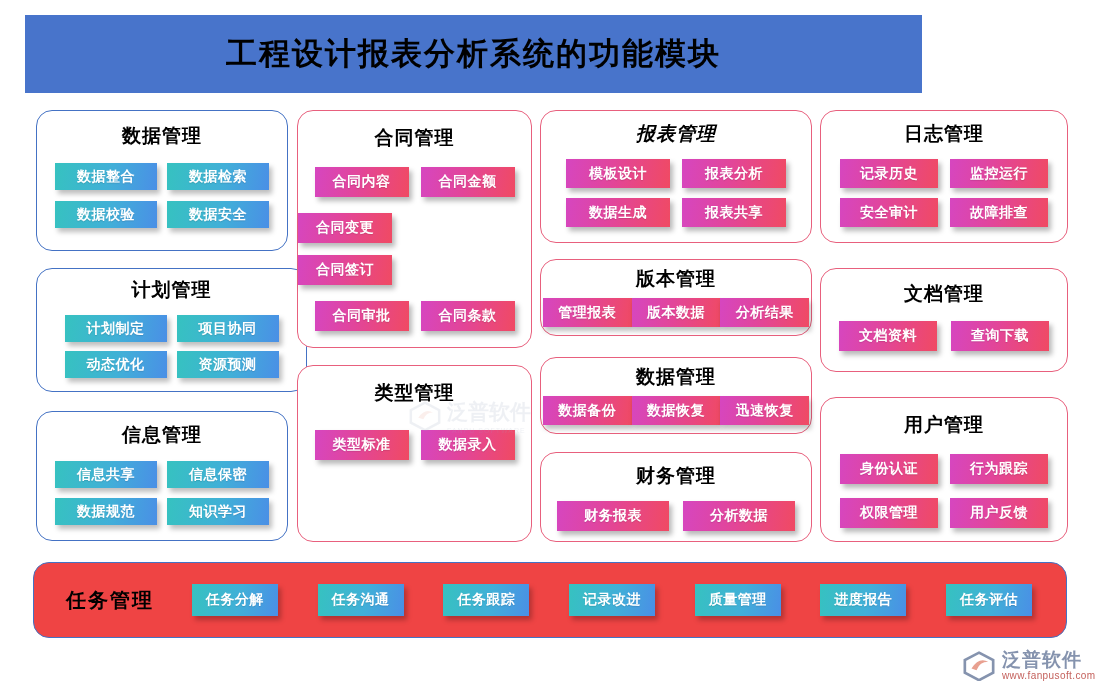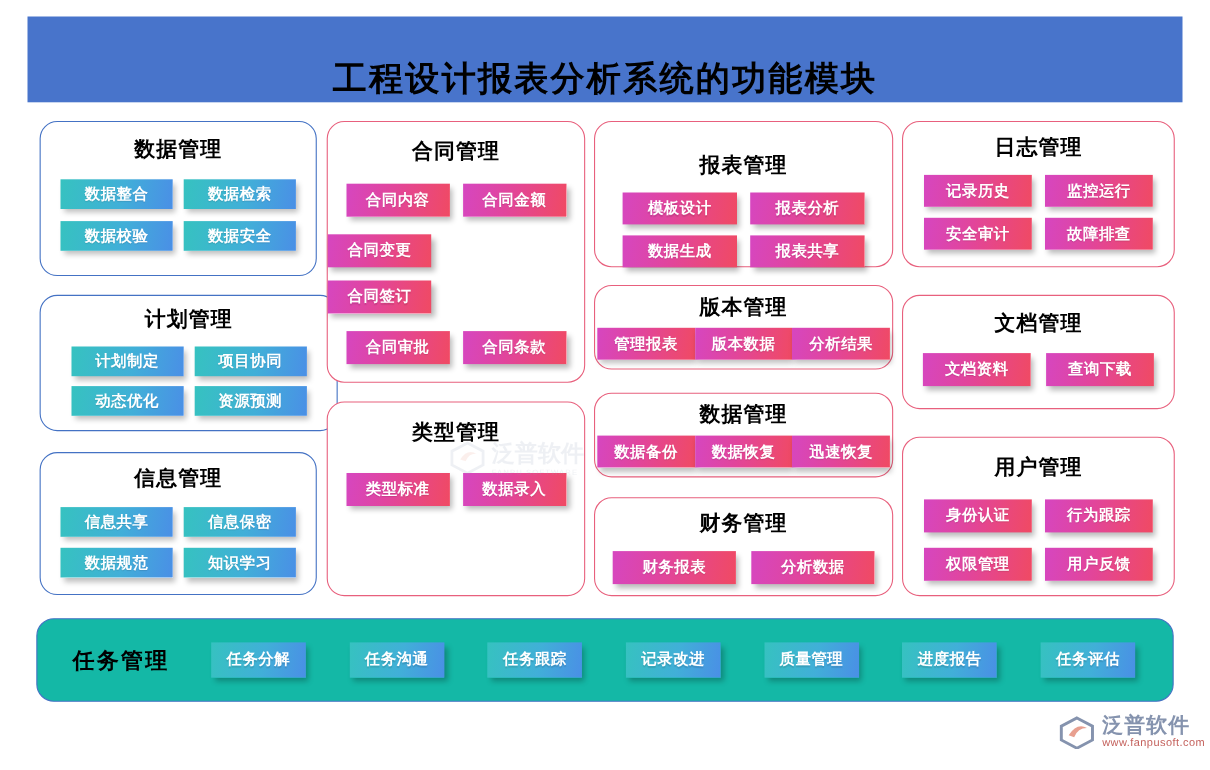--- a/index.html
+++ b/index.html
@@ -8,23 +8,23 @@
     background: #ffffff;
     font-family: "Liberation Sans", "DejaVu Sans", sans-serif;
     overflow: hidden;
   }
   #root { position: relative; width: 1100px; height: 700px; }
 
   
   .banner {
     position: absolute;
     left: 25px; top: 15px;
-    width: 1050px; height: 78px;
+    width: 897px; height: 78px;
     background: #4874CB;
-    display: flex; align-items: flex-end; justify-content: center;
+    display: flex; align-items: center; justify-content: center;
   }
   .banner-title {
     font-size: 31px;
     font-weight: bold;
     color: #000000;
     letter-spacing: 2px;
     white-space: nowrap;
   }
 
   
@@ -75,21 +75,21 @@
   }
   .btn.flushitem { flex: 1 1 0; box-shadow: 2px 4px 5px rgba(0,0,0,0.25); }
 
   
   .bottom-bar {
     position: absolute;
     left: 33px; top: 562px;
     width: 1034px; height: 76px;
     border: 1.6px solid #4472C4;
     border-radius: 16px;
-    background: #14b8a6;
+    background: #ef4444;
     display: flex;
     align-items: center;
   }
   .bottom-label {
     font-size: 20px; font-weight: bold; color: #000;
     letter-spacing: 2px;
     margin-left: 32px;
     white-space: nowrap;
   }
   .bottom-btns {
@@ -182,21 +182,21 @@
         </div>
       </div>
       <div class="card" style="left: 297px; top: 365px; width: 235px; height: 177px;">
         <div class="card-title" style="margin-top: 14px;">类型管理</div>
         <div class="btn-row" style="margin-top: 24px; gap: 12px;">
           <div class="btn" style="width: 94px; height: 30px; font-size: 14px;">类型标准</div>
           <div class="btn" style="width: 94px; height: 30px; font-size: 14px;">数据录入</div>
         </div>
       </div>
       <div class="card" style="left: 540px; top: 110px; width: 272px; height: 133px;">
-        <div class="card-title" style="margin-top: 26px;">报表管理</div>
+        <div class="card-title" style="margin-top: 10px; font-style: italic;">报表管理</div>
         <div class="btn-row" style="margin-top: 12px; gap: 12px;">
           <div class="btn" style="width: 104px; height: 29px; font-size: 14px;">模板设计</div>
           <div class="btn" style="width: 104px; height: 29px; font-size: 14px;">报表分析</div>
         </div>
         <div class="btn-row" style="margin-top: 10px; gap: 12px;">
           <div class="btn" style="width: 104px; height: 29px; font-size: 14px;">数据生成</div>
           <div class="btn" style="width: 104px; height: 29px; font-size: 14px;">报表共享</div>
         </div>
       </div>
       <div class="card" style="left: 540px; top: 259px; width: 272px; height: 77px;">

